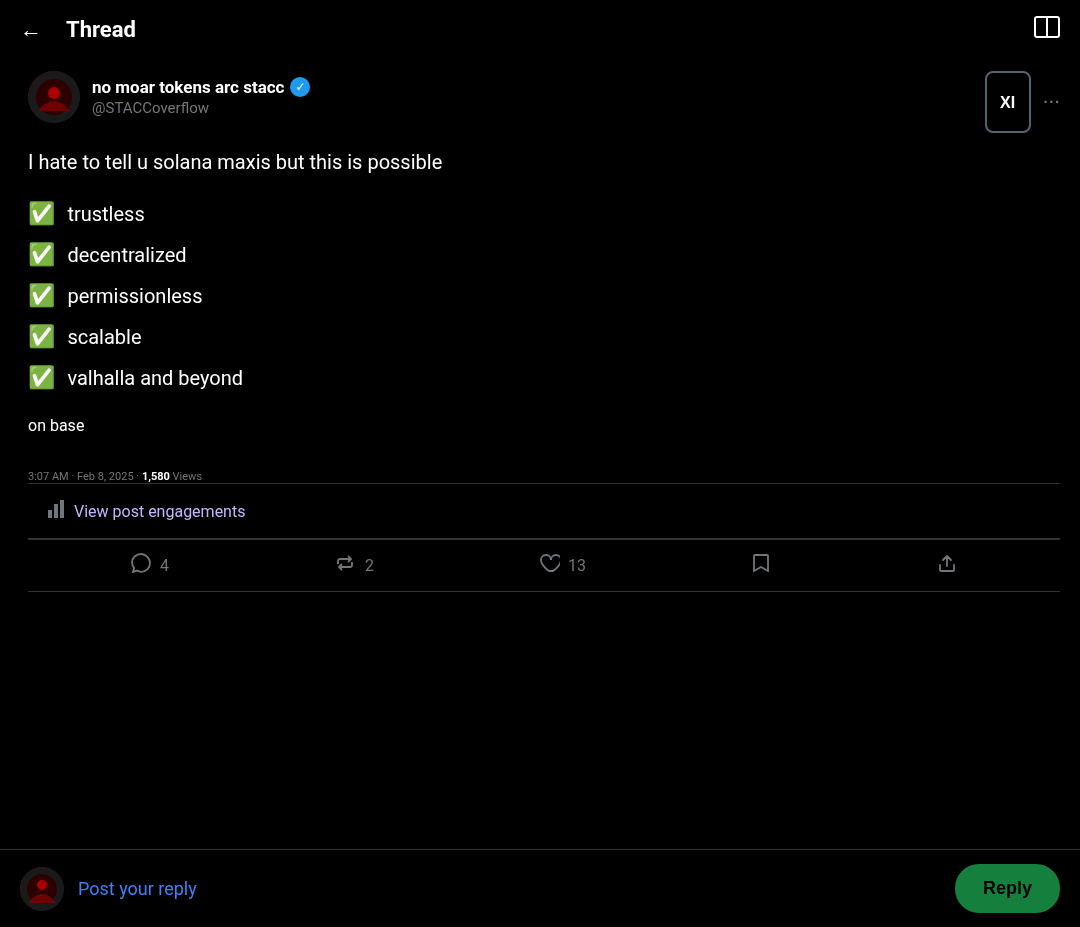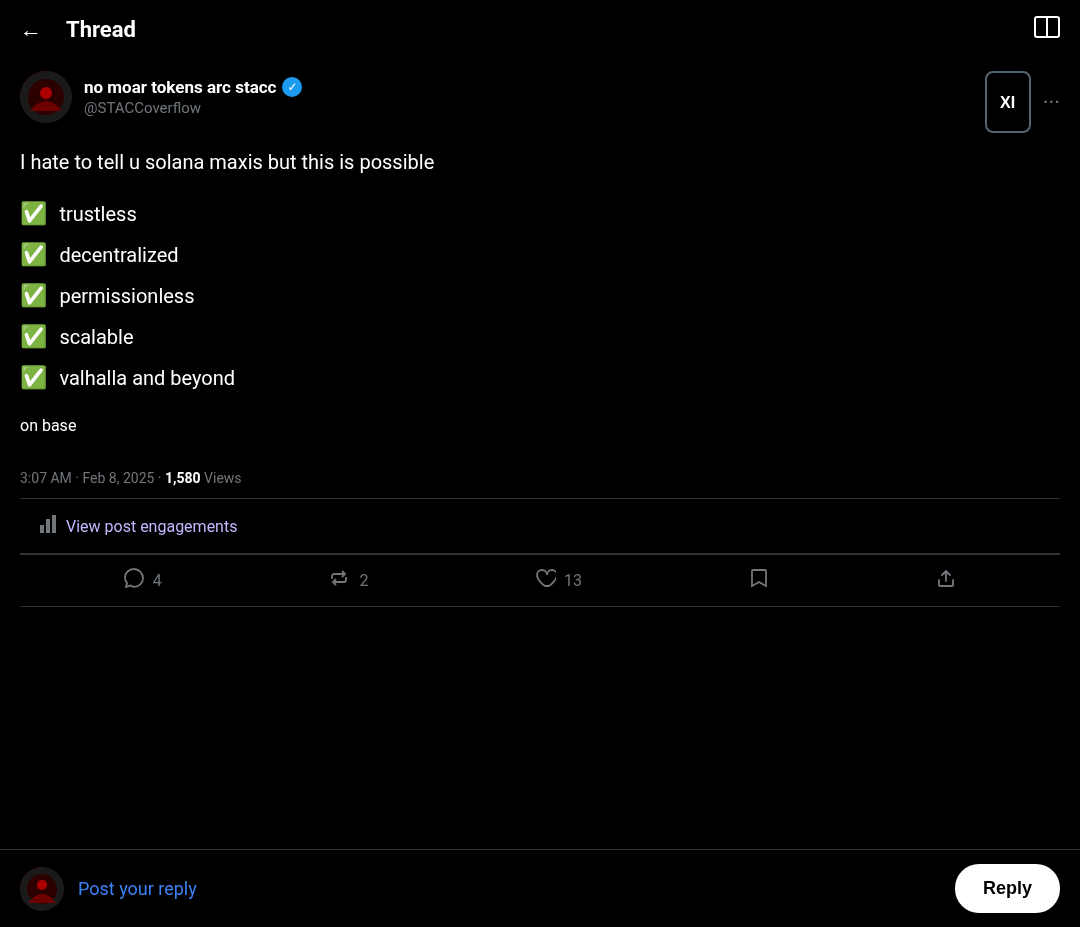--- a/index.html
+++ b/index.html
@@ -47,21 +47,21 @@
       color: #ffffff;
     }
 
     .header-icon {
       font-size: 22px;
       color: #ffffff;
       cursor: pointer;
     }
 
     .tweet-container {
-      padding: 12px 20px 0 20px;
+      padding: 12px 20px 0 28px;
     }
 
     .tweet-header {
       display: flex;
       align-items: flex-start;
       justify-content: space-between;
       margin-bottom: 14px;
     }
 
     .tweet-author {
@@ -185,23 +185,23 @@
       flex-shrink: 0;
     }
 
     .tweet-base {
       font-size: 16px;
       color: #ffffff;
       margin-bottom: 20px;
     }
 
     .tweet-meta {
-      font-size: 14px;
+      font-size: 11px;
       color: #71767b;
-      margin-bottom: 12px;
+      margin-bottom: 0;
     }
 
     .tweet-meta .views-count {
       font-weight: 700;
       color: #ffffff;
     }
 
     .divider {
       height: 1px;
       background: #2f3336;
@@ -275,21 +275,21 @@
       overflow: hidden;
     }
 
     .reply-placeholder {
       font-size: 18px;
       color: #3b82f6;
       flex: 1;
     }
 
     .reply-button {
-      background: #ffffff;
+      background: #15803d;
       color: #000000;
       border: none;
       border-radius: 24px;
       padding: 14px 28px;
       font-size: 18px;
       font-weight: 700;
       cursor: pointer;
       white-space: nowrap;
     }
 

